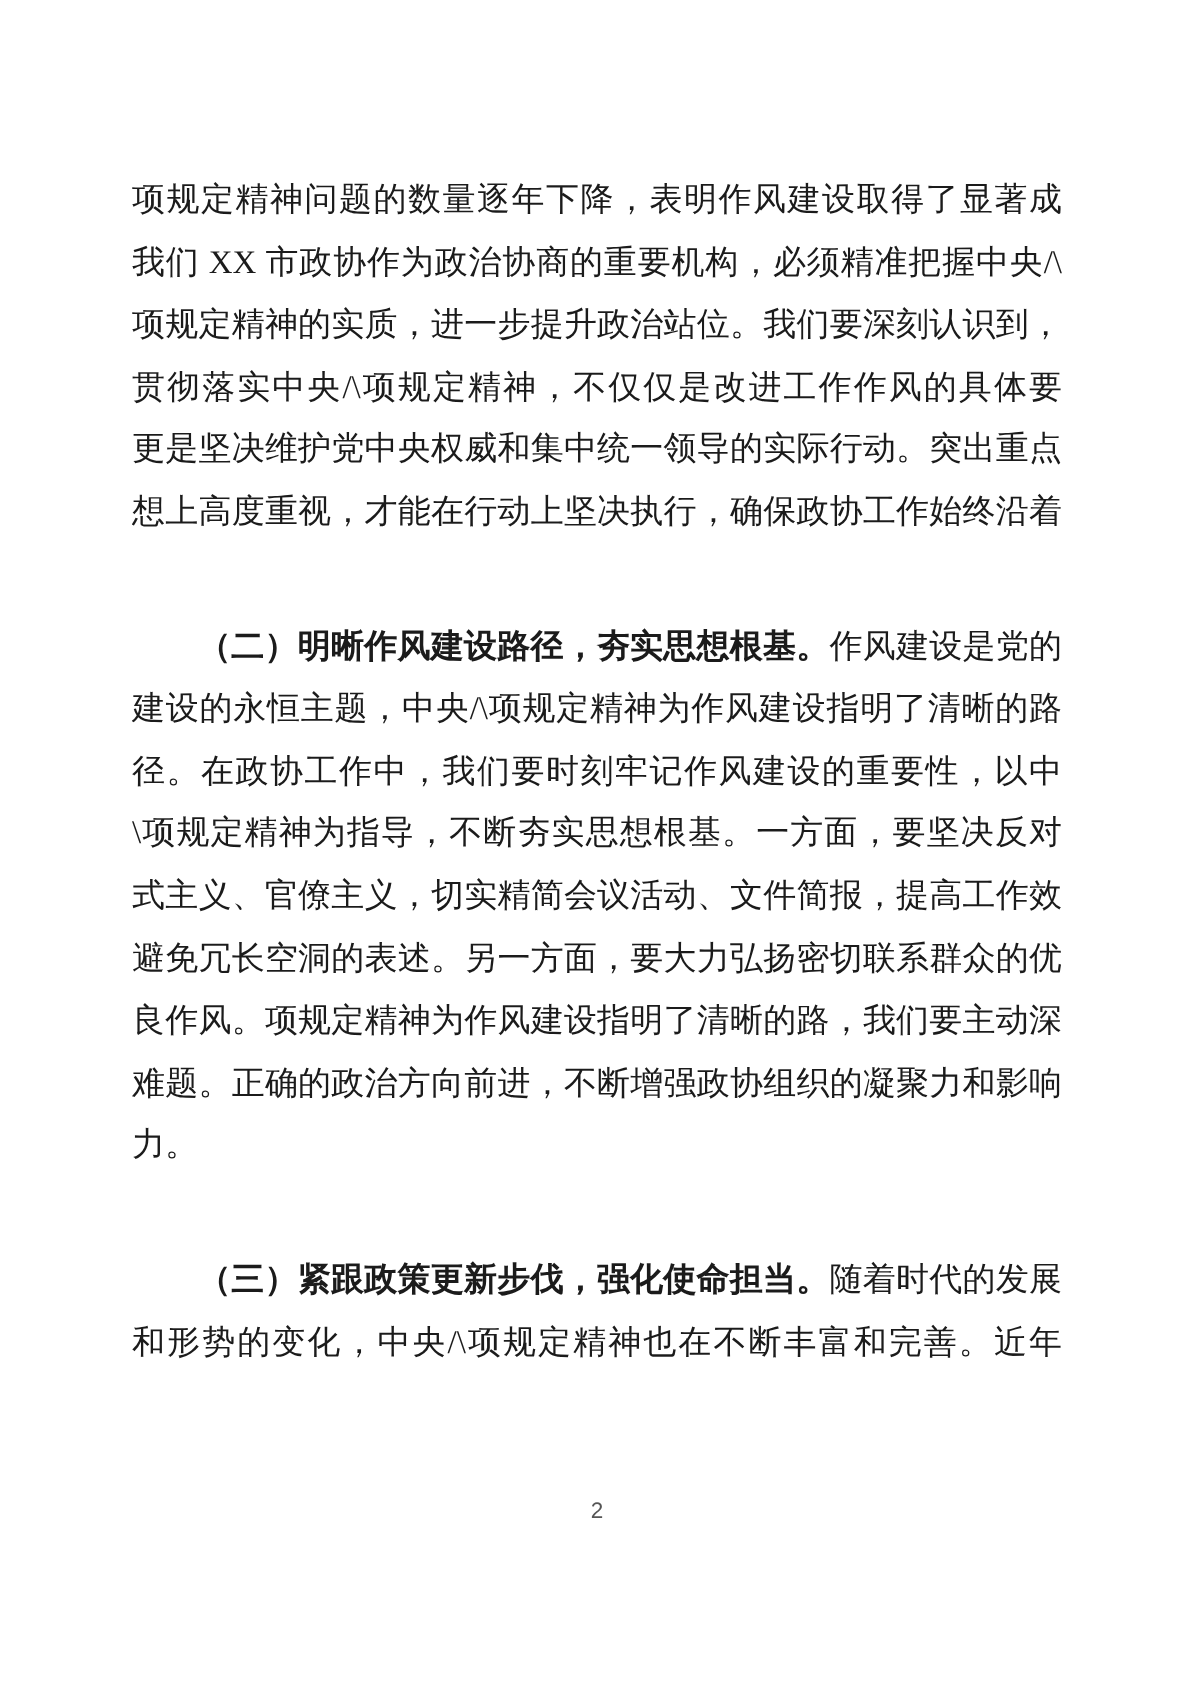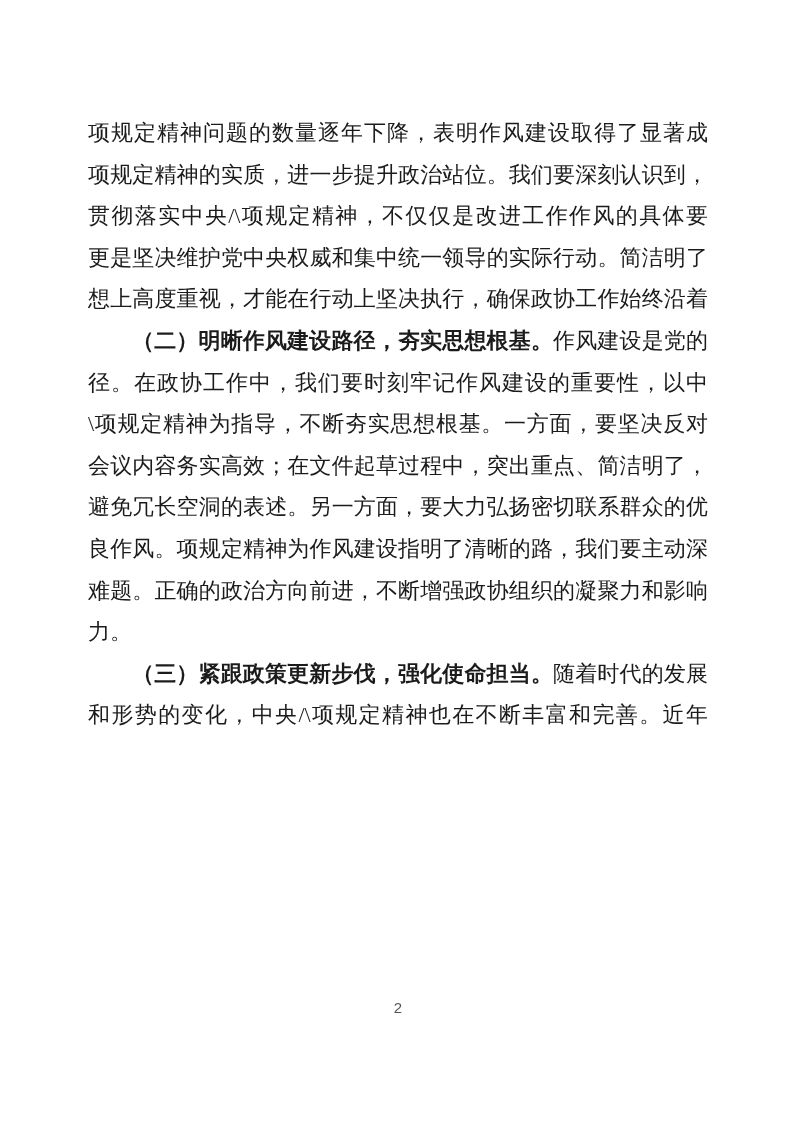--- a/index.html
+++ b/index.html
@@ -21,49 +21,51 @@
     height: 41.6px;
     line-height: 41.6px;
     font-size: 22px;
     color: #1b1b1b;
     text-align: justify;
     text-align-last: justify;
     overflow: hidden;
     white-space: normal;
   }
   .line.end { text-align-last: left; }
-  .line.indent { text-indent: 44px; }
+  .line.indent { text-indent: 44px; margin-top: 48px; }
   .b { font-weight: bold; }
   .page-num {
     position: absolute;
     left: 88px;
     top: 998px;
     width: 620px;
     text-align: center;
     font-size: 15px;
     line-height: 20px;
     color: #555555;
     font-family: "Liberation Sans", "DejaVu Sans", sans-serif;
   }
 </style>
 </head>
 <body>
 
 <div class="page">
   <div class="text-block">
     <div class="line"><span>项规定精神问题的数量逐年下降，表明作风建设取得了显著成效。</span></div>
+    <div class="line"><span>我们 XX 市政协作为政治协商的重要机构，必须精准把握中央/\</span></div>
     <div class="line"><span>项规定精神的实质，进一步提升政治站位。我们要深刻认识到，</span></div>
     <div class="line"><span>贯彻落实中央/\项规定精神，不仅仅是改进工作作风的具体要求，</span></div>
-    <div class="line"><span>更是坚决维护党中央权威和集中统一领导的实际行动。简洁明了</span></div>
+    <div class="line"><span>更是坚决维护党中央权威和集中统一领导的实际行动。突出重点</span></div>
     <div class="line"><span>想上高度重视，才能在行动上坚决执行，确保政协工作始终沿着</span></div>
 
     <div class="line indent"><span class="b">（二）明晰作风建设路径，夯实思想根基。</span><span>作风建设是党的</span></div>
+    <div class="line"><span>建设的永恒主题，中央/\项规定精神为作风建设指明了清晰的路</span></div>
     <div class="line"><span>径。在政协工作中，我们要时刻牢记作风建设的重要性，以中央/</span></div>
     <div class="line"><span>\项规定精神为指导，不断夯实思想根基。一方面，要坚决反对形</span></div>
-    <div class="line"><span>会议内容务实高效；在文件起草过程中，突出重点、简洁明了，</span></div>
+    <div class="line"><span>式主义、官僚主义，切实精简会议活动、文件简报，提高工作效</span></div>
     <div class="line"><span>避免冗长空洞的表述。另一方面，要大力弘扬密切联系群众的优</span></div>
     <div class="line"><span>良作风。项规定精神为作风建设指明了清晰的路，我们要主动深入</span></div>
     <div class="line"><span>难题。正确的政治方向前进，不断增强政协组织的凝聚力和影响</span></div>
     <div class="line end"><span>力。</span></div>
 
     <div class="line indent"><span class="b">（三）紧跟政策更新步伐，强化使命担当。</span><span>随着时代的发展</span></div>
     <div class="line"><span>和形势的变化，中央/\项规定精神也在不断丰富和完善。近年来，</span></div>
   </div>
 
   <div class="page-num">2</div>

